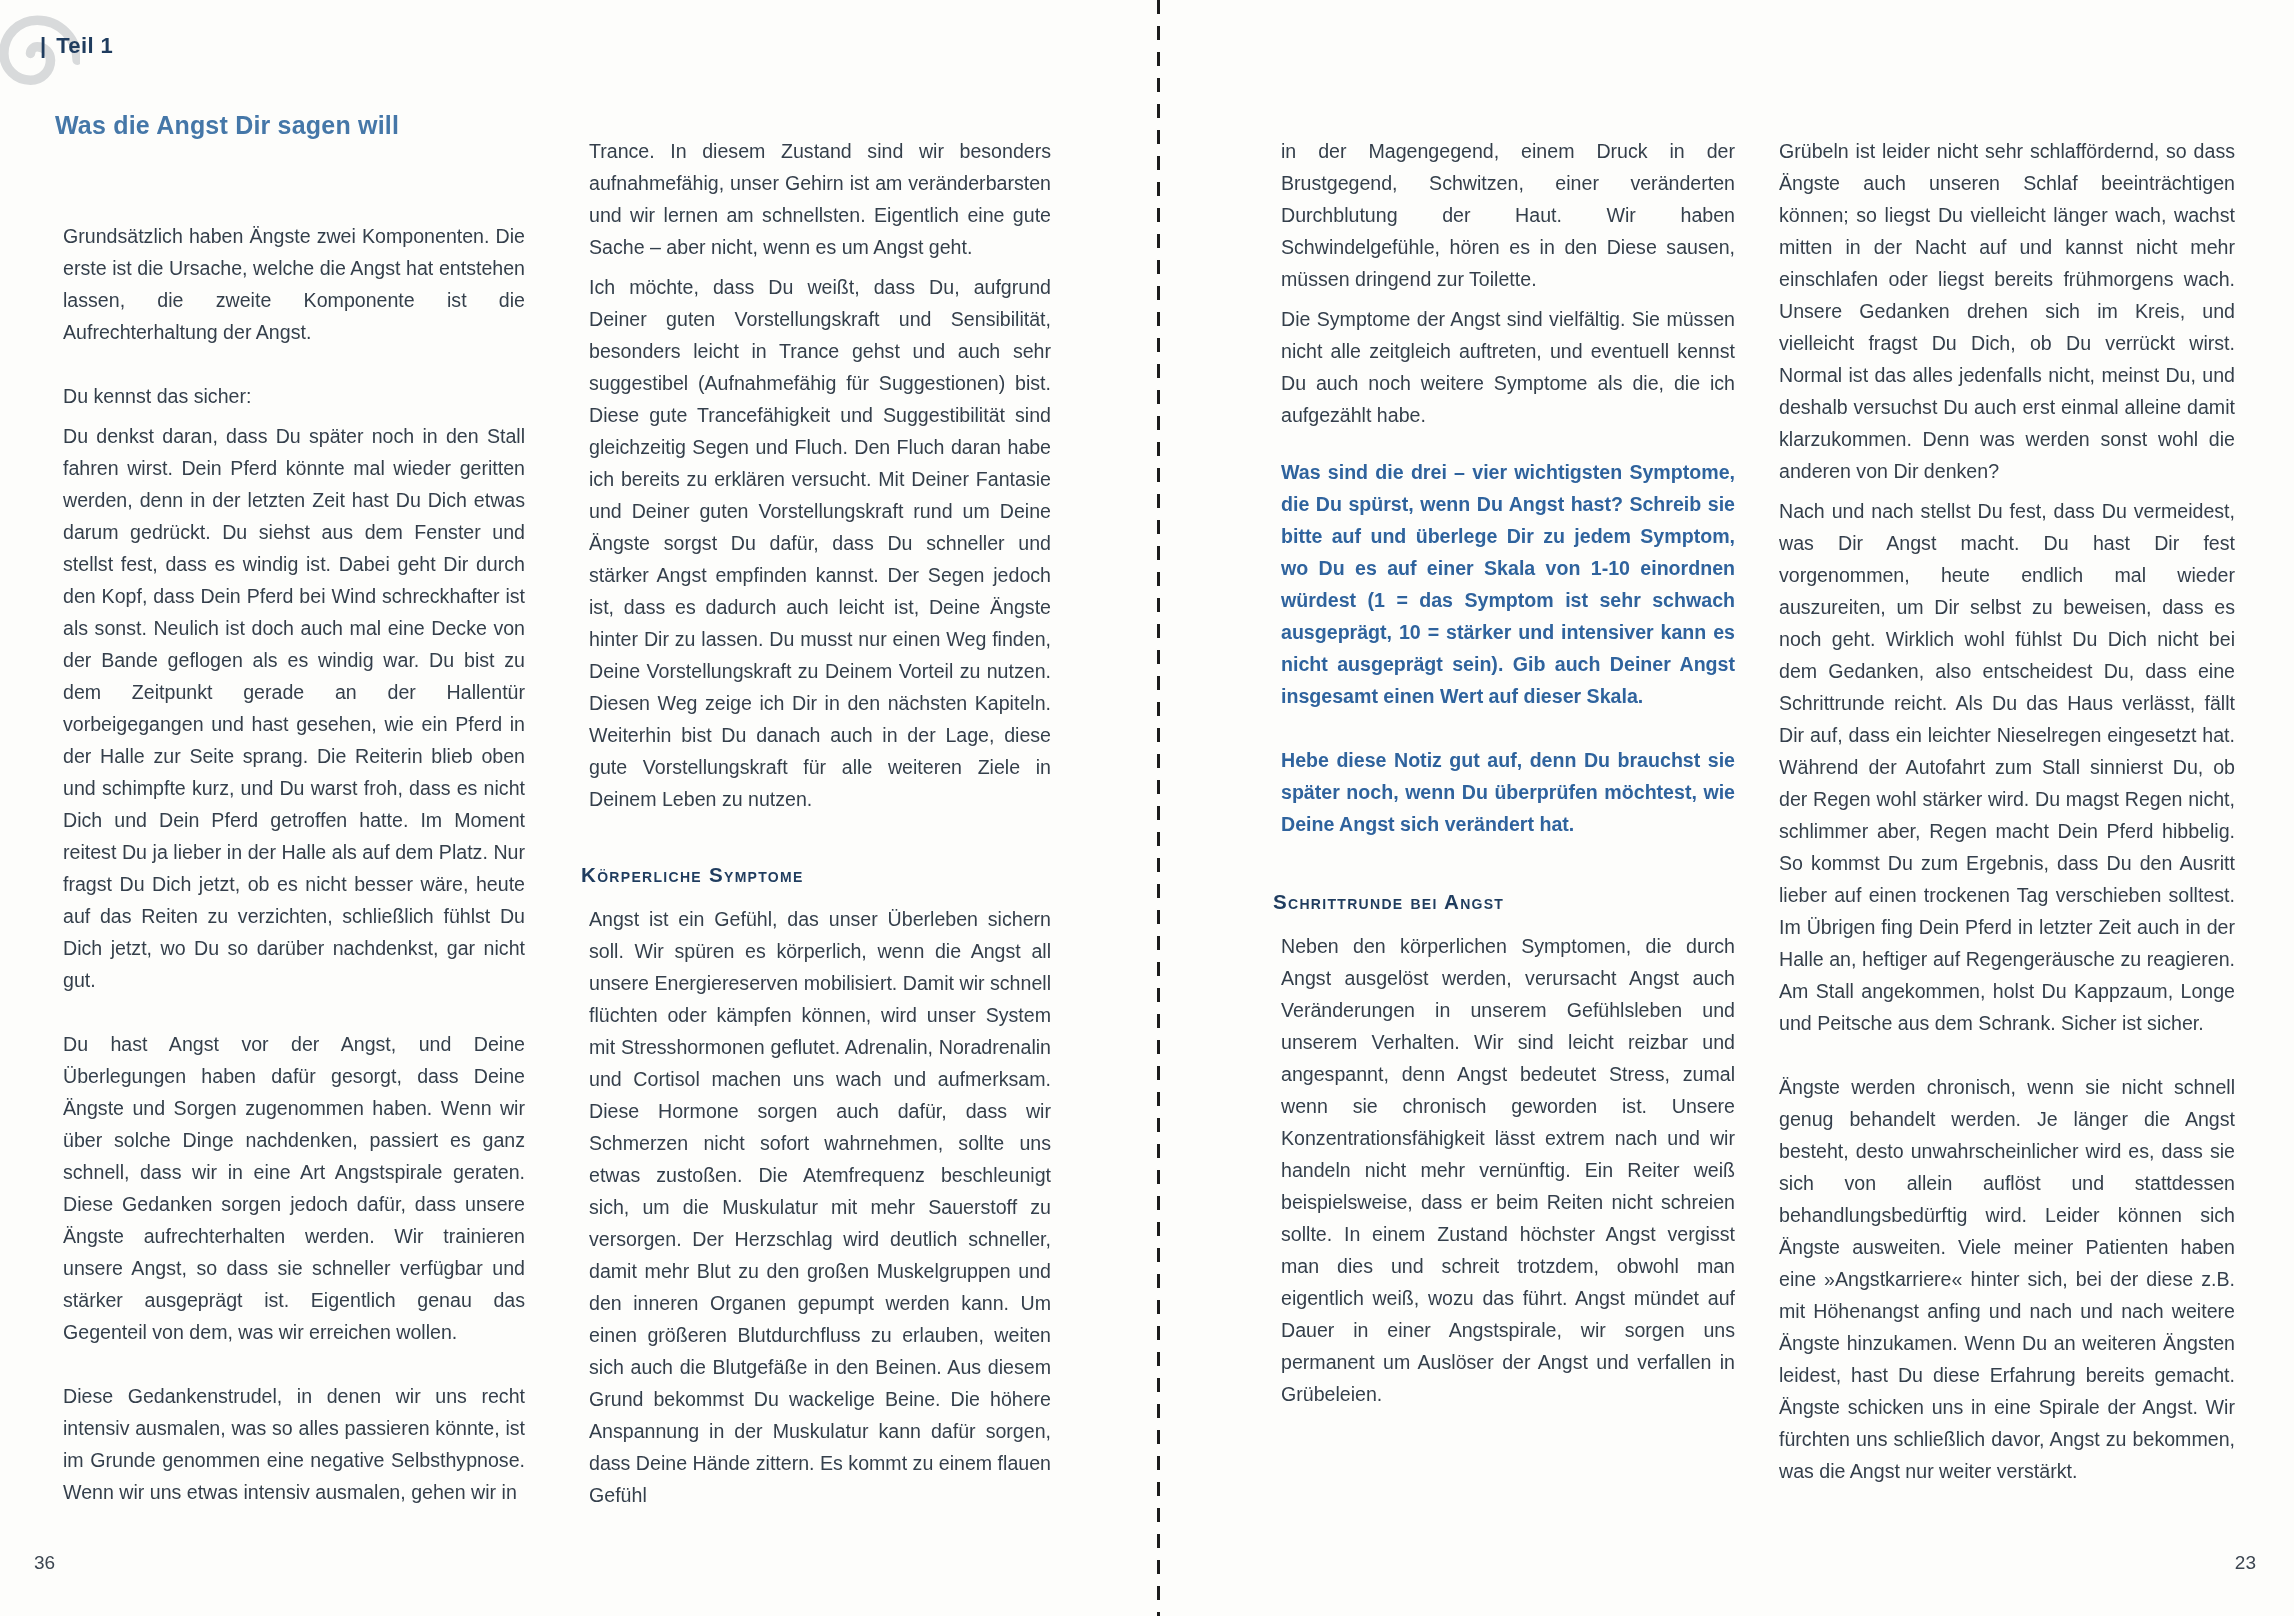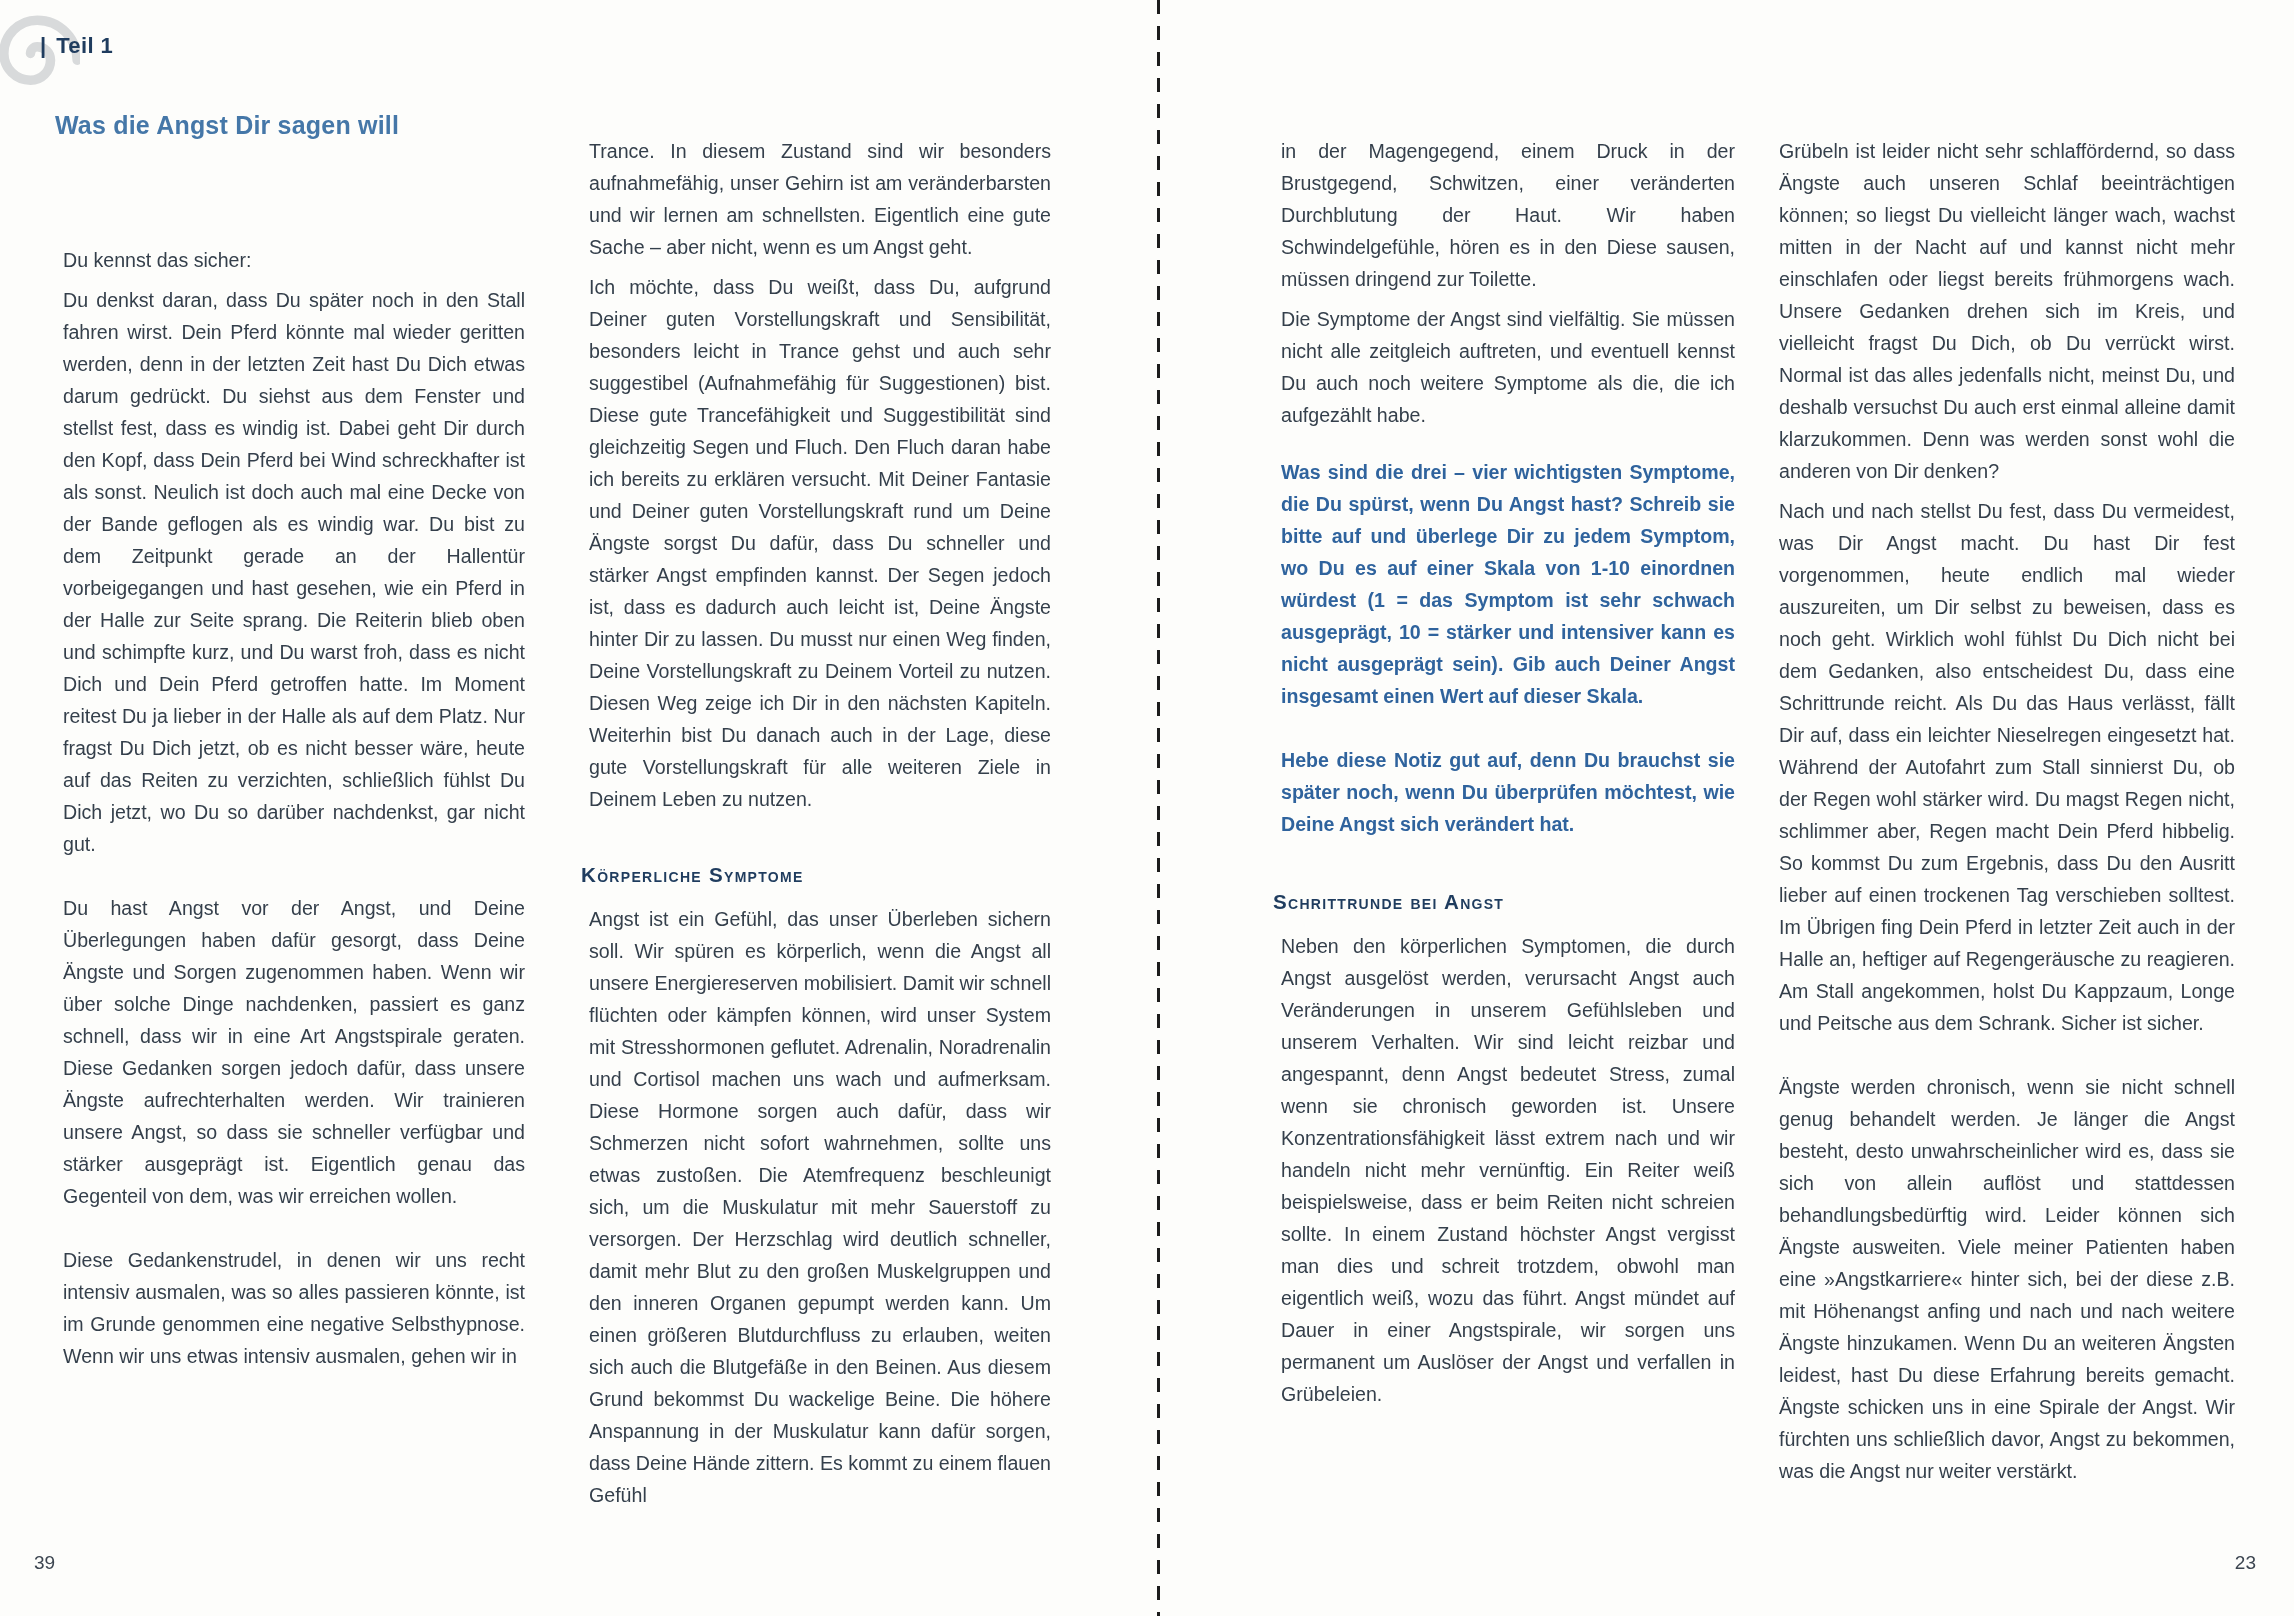--- a/index.html
+++ b/index.html
@@ -103,20 +103,21 @@
     </svg>
   </div>
 
   <header class="part-header">
     <span class="bar">|</span><span>Teil 1</span>
   </header>
 
   <h1 class="chapter-title">Was die Angst Dir sagen will</h1>
 
   <div class="col col-1">
+    <p class="para">Grundsätzlich haben Ängste zwei Komponenten. Die erste ist die Ursache, welche die Angst hat entstehen lassen, die zweite Komponente ist die Aufrechterhaltung der Angst.</p>
     <p class="para mt">Du kennst das sicher:</p>
     <p class="para">Du denkst daran, dass Du später noch in den Stall fahren wirst. Dein Pferd könnte mal wieder geritten werden, denn in der letzten Zeit hast Du Dich etwas darum gedrückt. Du siehst aus dem Fenster und stellst fest, dass es windig ist. Dabei geht Dir durch den Kopf, dass Dein Pferd bei Wind schreckhafter ist als sonst. Neulich ist doch auch mal eine Decke von der Bande geflogen als es windig war. Du bist zu dem Zeitpunkt gerade an der Hallentür vorbeigegangen und hast gesehen, wie ein Pferd in der Halle zur Seite sprang. Die Reiterin blieb oben und schimpfte kurz, und Du warst froh, dass es nicht Dich und Dein Pferd getroffen hatte. Im Moment reitest Du ja lieber in der Halle als auf dem Platz. Nur fragst Du Dich jetzt, ob es nicht besser wäre, heute auf das Reiten zu verzichten, schließlich fühlst Du Dich jetzt, wo Du so darüber nachdenkst, gar nicht gut.</p>
     <p class="para mt">Du hast Angst vor der Angst, und Deine Überlegungen haben dafür gesorgt, dass Deine Ängste und Sorgen zugenommen haben. Wenn wir über solche Dinge nachdenken, passiert es ganz schnell, dass wir in eine Art Angstspirale geraten. Diese Gedanken sorgen jedoch dafür, dass unsere Ängste aufrechterhalten werden. Wir trainieren unsere Angst, so dass sie schneller verfügbar und stärker ausgeprägt ist. Eigentlich genau das Gegenteil von dem, was wir erreichen wollen.</p>
     <p class="para mt">Diese Gedankenstrudel, in denen wir uns recht intensiv ausmalen, was so alles passieren könnte, ist im Grunde genommen eine negative Selbsthypnose. Wenn wir uns etwas intensiv ausmalen, gehen wir in</p>
   </div>
 
   <div class="col col-2">
     <p class="para">Trance. In diesem Zustand sind wir besonders aufnahmefähig, unser Gehirn ist am veränderbarsten und wir lernen am schnellsten. Eigentlich eine gute Sache – aber nicht, wenn es um Angst geht.</p>
     <p class="para">Ich möchte, dass Du weißt, dass Du, aufgrund Deiner guten Vorstellungskraft und Sensibilität, besonders leicht in Trance gehst und auch sehr suggestibel (Aufnahmefähig für Suggestionen) bist. Diese gute Trancefähigkeit und Suggestibilität sind gleichzeitig Segen und Fluch. Den Fluch daran habe ich bereits zu erklären versucht. Mit Deiner Fantasie und Deiner guten Vorstellungskraft rund um Deine Ängste sorgst Du dafür, dass Du schneller und stärker Angst empfinden kannst. Der Segen jedoch ist, dass es dadurch auch leicht ist, Deine Ängste hinter Dir zu lassen. Du musst nur einen Weg finden, Deine Vorstellungskraft zu Deinem Vorteil zu nutzen. Diesen Weg zeige ich Dir in den nächsten Kapiteln. Weiterhin bist Du danach auch in der Lage, diese gute Vorstellungskraft für alle weiteren Ziele in Deinem Leben zu nutzen.</p>
     <h2 class="subhead">Körperliche Symptome</h2>
@@ -133,17 +134,17 @@
     <h2 class="subhead subhead-gap">Schrittrunde bei Angst</h2>
     <p class="para after-subhead">Neben den körperlichen Symptomen, die durch Angst ausgelöst werden, verursacht Angst auch Veränderungen in unserem Gefühlsleben und unserem Verhalten. Wir sind leicht reizbar und angespannt, denn Angst bedeutet Stress, zumal wenn sie chronisch geworden ist. Unsere Konzentrationsfähigkeit lässt extrem nach und wir handeln nicht mehr vernünftig. Ein Reiter weiß beispielsweise, dass er beim Reiten nicht schreien sollte. In einem Zustand höchster Angst vergisst man dies und schreit trotzdem, obwohl man eigentlich weiß, wozu das führt. Angst mündet auf Dauer in einer Angstspirale, wir sorgen uns permanent um Auslöser der Angst und verfallen in Grübeleien.</p>
   </div>
 
   <div class="col col-4">
     <p class="para">Grübeln ist leider nicht sehr schlaffördernd, so dass Ängste auch unseren Schlaf beeinträchtigen können; so liegst Du vielleicht länger wach, wachst mitten in der Nacht auf und kannst nicht mehr einschlafen oder liegst bereits frühmorgens wach. Unsere Gedanken drehen sich im Kreis, und vielleicht fragst Du Dich, ob Du verrückt wirst. Normal ist das alles jedenfalls nicht, meinst Du, und deshalb versuchst Du auch erst einmal alleine damit klarzukommen. Denn was werden sonst wohl die anderen von Dir denken?</p>
     <p class="para">Nach und nach stellst Du fest, dass Du vermeidest, was Dir Angst macht. Du hast Dir fest vorgenommen, heute endlich mal wieder auszureiten, um Dir selbst zu beweisen, dass es noch geht. Wirklich wohl fühlst Du Dich nicht bei dem Gedanken, also entscheidest Du, dass eine Schrittrunde reicht. Als Du das Haus verlässt, fällt Dir auf, dass ein leichter Nieselregen eingesetzt hat. Während der Autofahrt zum Stall sinnierst Du, ob der Regen wohl stärker wird. Du magst Regen nicht, schlimmer aber, Regen macht Dein Pferd hibbelig. So kommst Du zum Ergebnis, dass Du den Ausritt lieber auf einen trockenen Tag verschieben solltest. Im Übrigen fing Dein Pferd in letzter Zeit auch in der Halle an, heftiger auf Regengeräusche zu reagieren. Am Stall angekommen, holst Du Kappzaum, Longe und Peitsche aus dem Schrank. Sicher ist sicher.</p>
     <p class="para mt">Ängste werden chronisch, wenn sie nicht schnell genug behandelt werden. Je länger die Angst besteht, desto unwahrscheinlicher wird es, dass sie sich von allein auflöst und stattdessen behandlungsbedürftig wird. Leider können sich Ängste ausweiten. Viele meiner Patienten haben eine »Angstkarriere« hinter sich, bei der diese z.B. mit Höhenangst anfing und nach und nach weitere Ängste hinzukamen. Wenn Du an weiteren Ängsten leidest, hast Du diese Erfahrung bereits gemacht. Ängste schicken uns in eine Spirale der Angst. Wir fürchten uns schließlich davor, Angst zu bekommen, was die Angst nur weiter verstärkt.</p>
   </div>
 
-  <div class="page-num left">39</div>
+  <div class="page-num left">36</div>
   <div class="page-num right">23</div>
 
 </div>
 
 
 </body></html>

